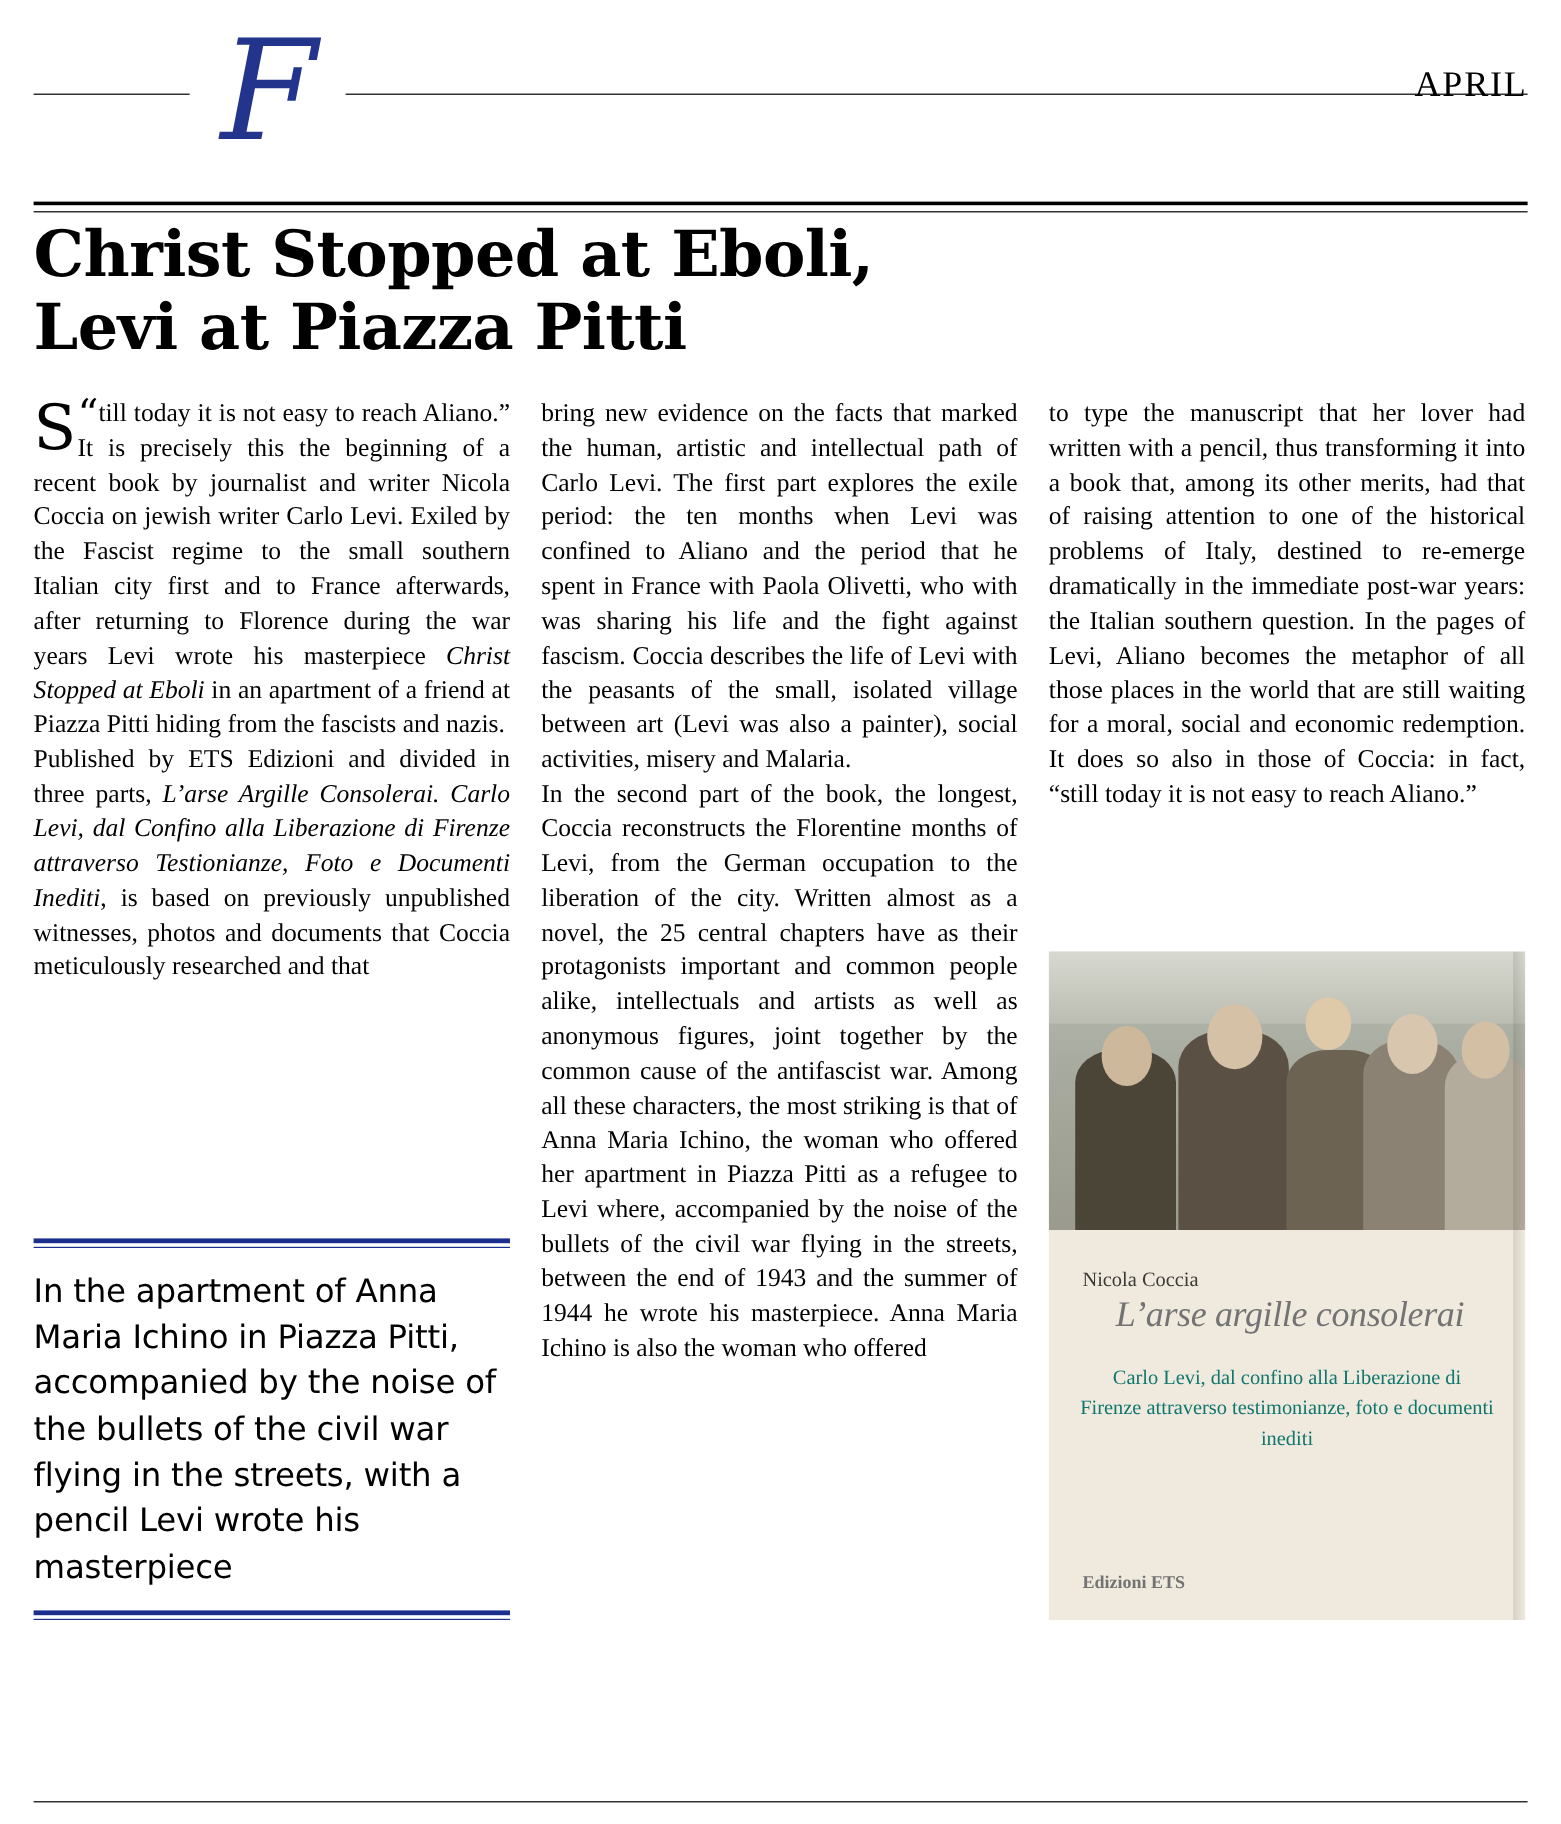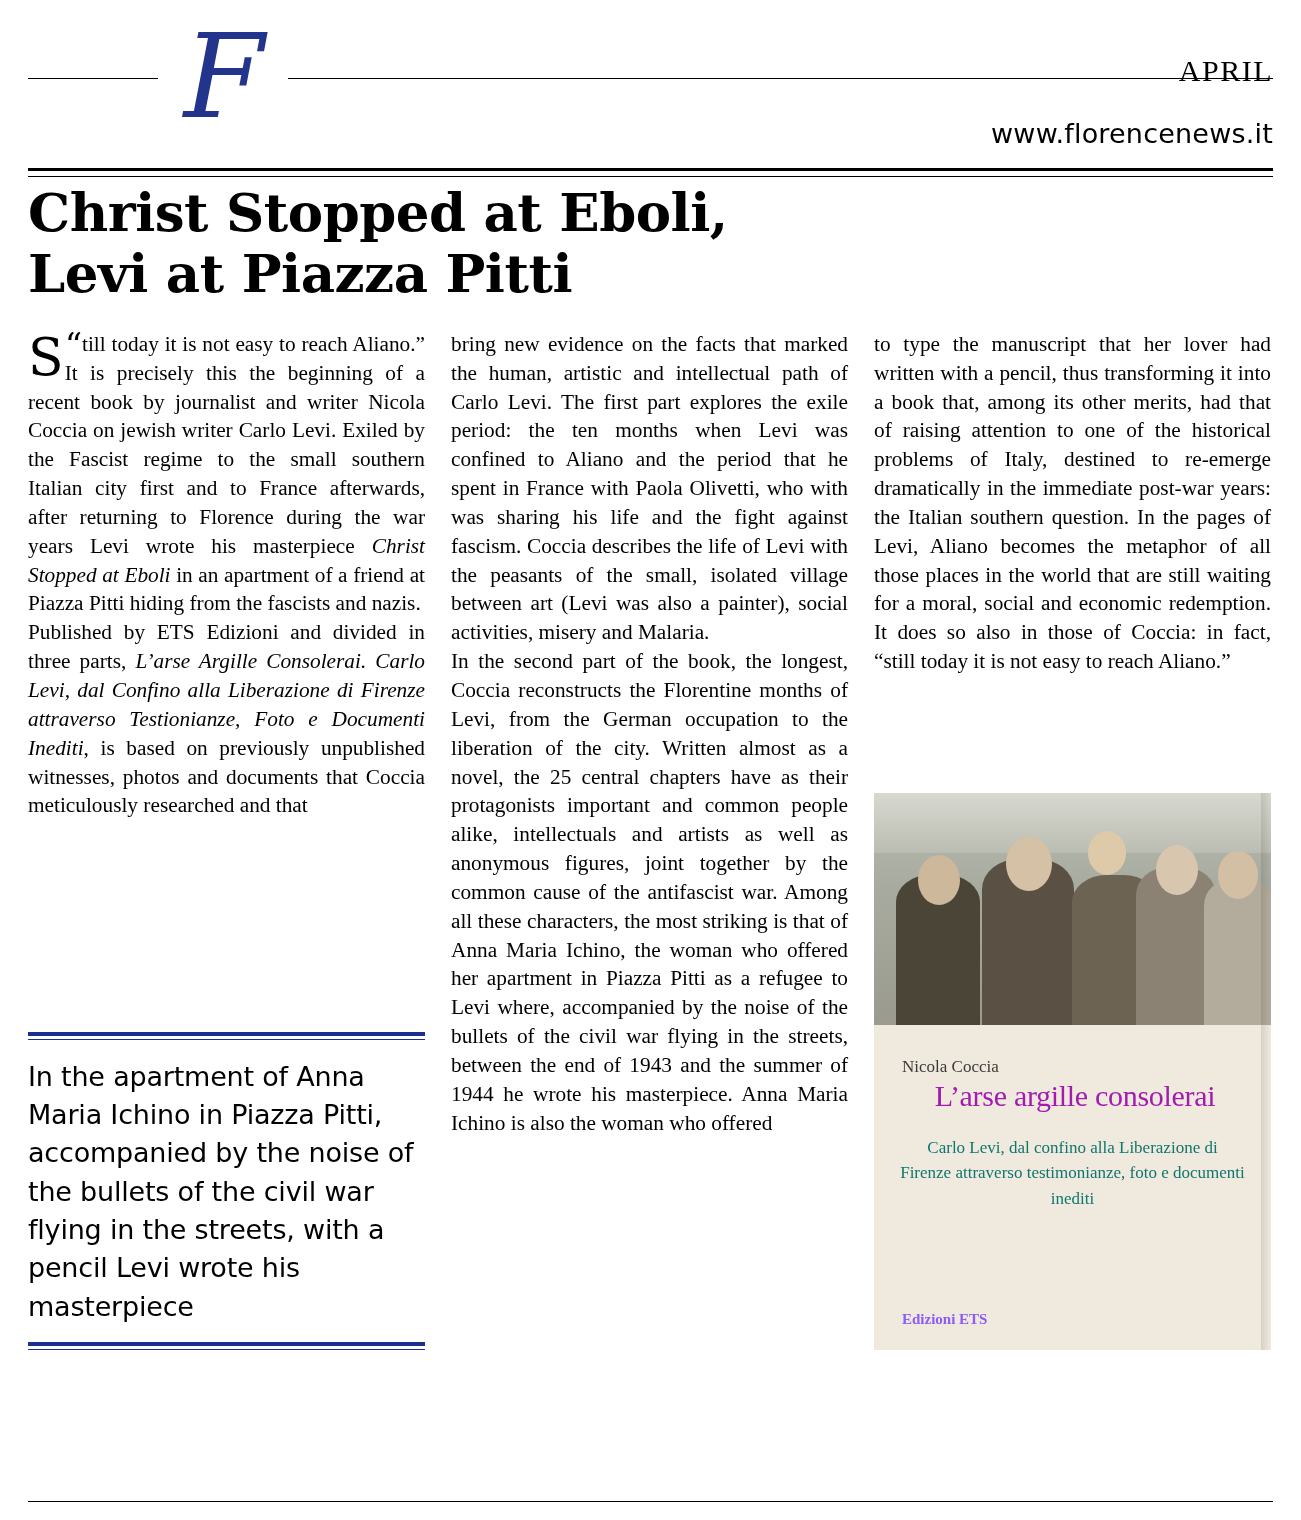--- a/index.html
+++ b/index.html
@@ -213,40 +213,41 @@
     left: 28px; top: 32px;
     font-family: "Liberation Serif", serif;
     font-size: 17px;
     color: #3b3a36;
   }
   .cov-title {
     position: absolute;
     left: 26px; top: 54px;
     font-family: "Liberation Serif", serif;
     font-size: 30px;
-    color: #a21caf;
+    color: #737373;
     letter-spacing: -0.3px;
     width: 350px;
+    font-style: italic;
   }
   .cov-sub {
     position: absolute;
     left: 26px; top: 110px;
     width: 345px;
     font-family: "Liberation Serif", serif;
     font-size: 17px;
     line-height: 1.5;
     color: #0f766e;
   }
   .cov-pub {
     position: absolute;
     left: 28px; bottom: 22px;
     font-family: "Liberation Serif", serif;
     font-size: 15px;
     font-weight: bold;
-    color: #8b5cf6;
+    color: #737373;
   }
   .cover-fold {
     position:absolute; right:0; top:0; width:10px; height:557px;
     background: linear-gradient(90deg, rgba(0,0,0,0.10), rgba(0,0,0,0.0));
   }
 
   
   .bottom-rule {
     position: absolute;
     left: 28px;
@@ -260,21 +261,20 @@
 <body>
 
 <div class="page">
 
   <div class="masthead">
     <div class="masthead-rule-top"></div>
     <div class="masthead-logo">
       <div class="glyph">F</div>
     </div>
     <div class="masthead-month">APRIL</div>
-    <div class="masthead-site">www.florencenews.it</div>
     <div class="masthead-rule-bottom-1"></div>
     <div class="masthead-rule-bottom-2"></div>
   </div>
 
   <div class="headline-block">
     <h1 class="headline">
       <span>Christ Stopped at Eboli,</span>
       <span class="l2">Levi at Piazza Pitti</span>
     </h1>
   </div>

